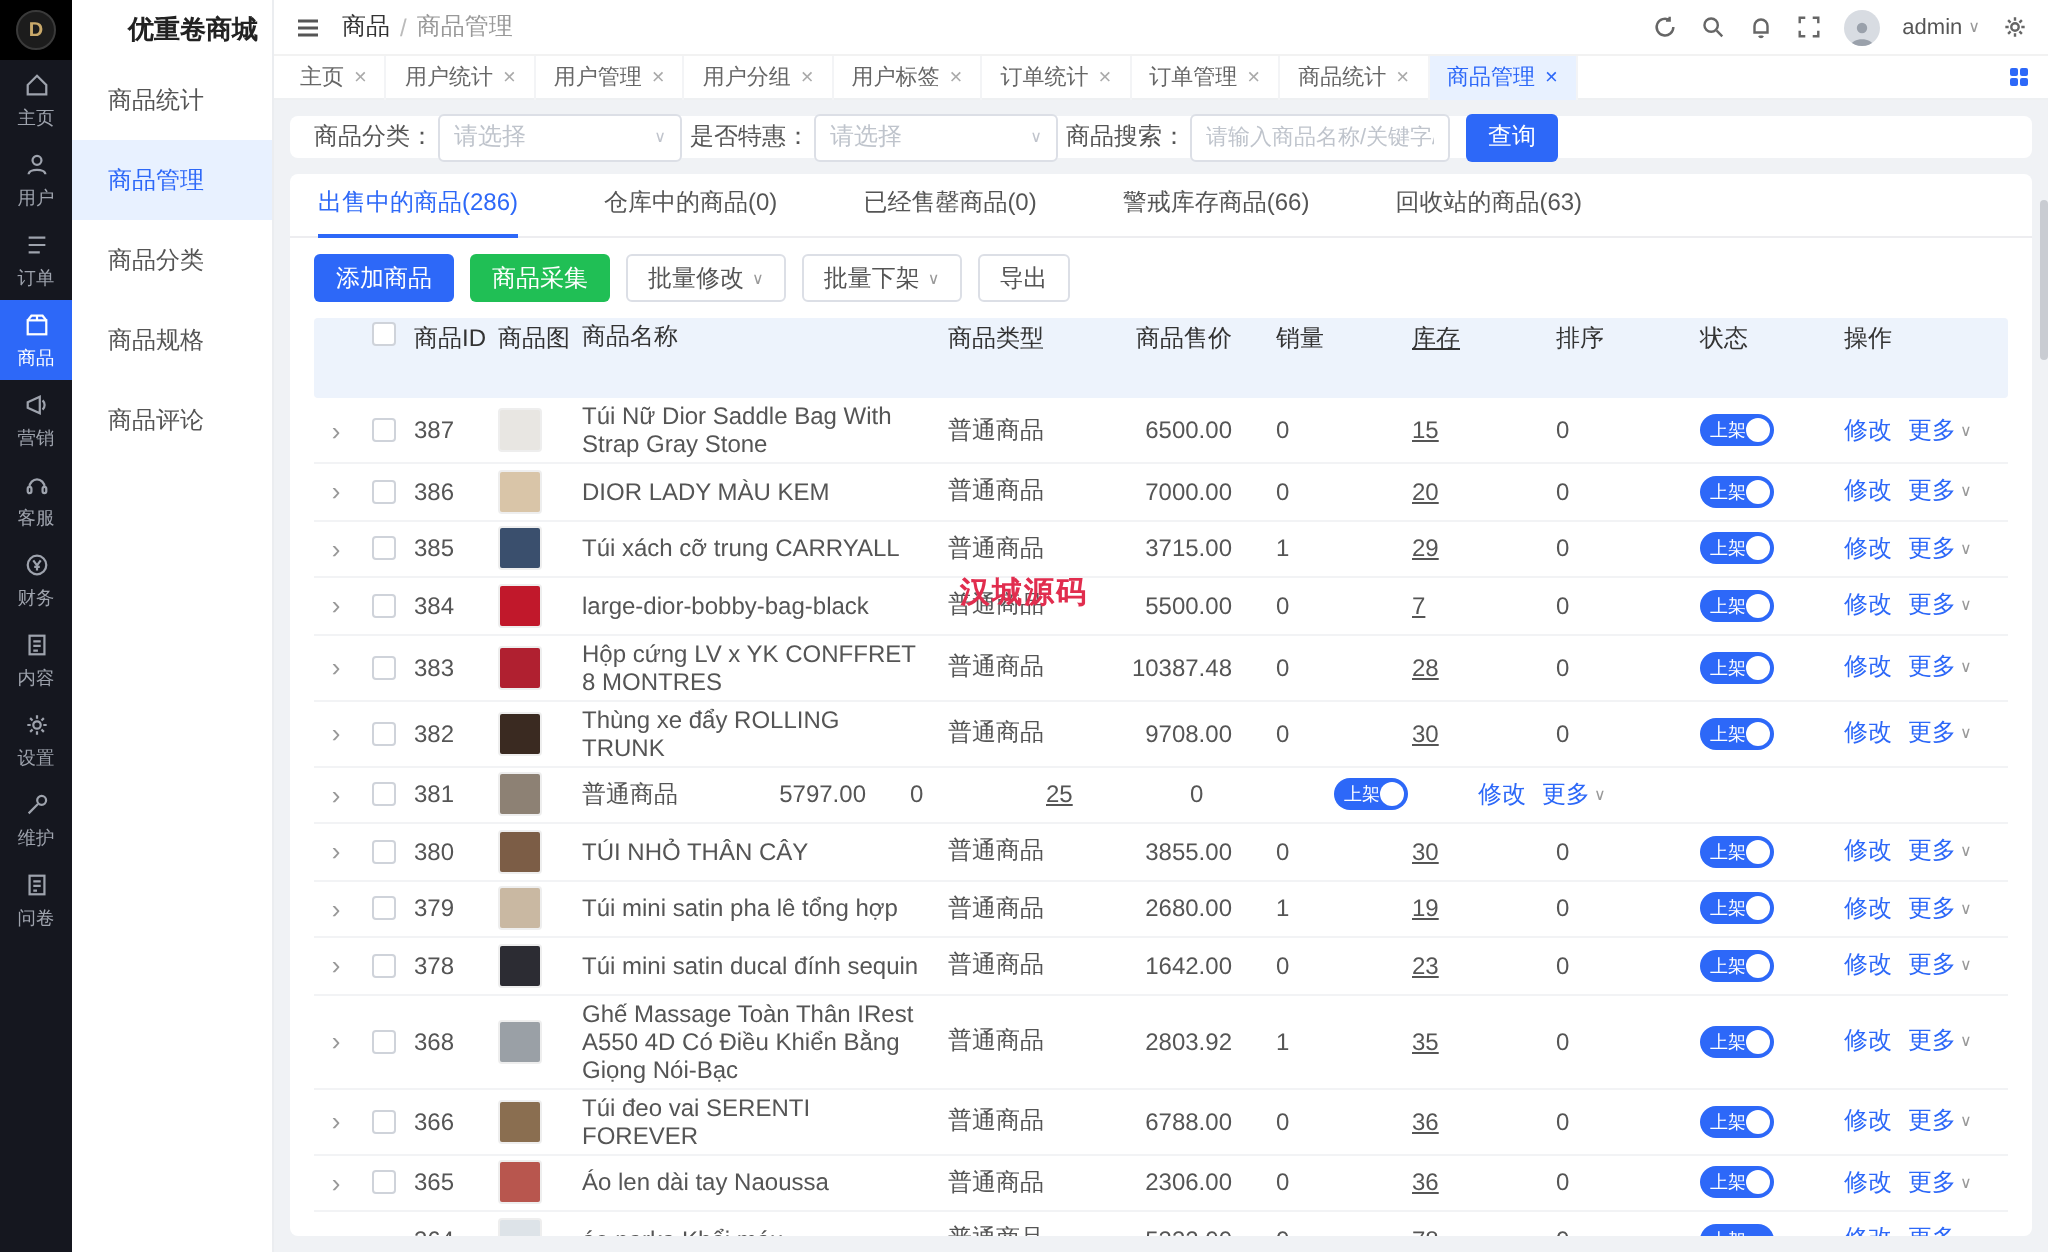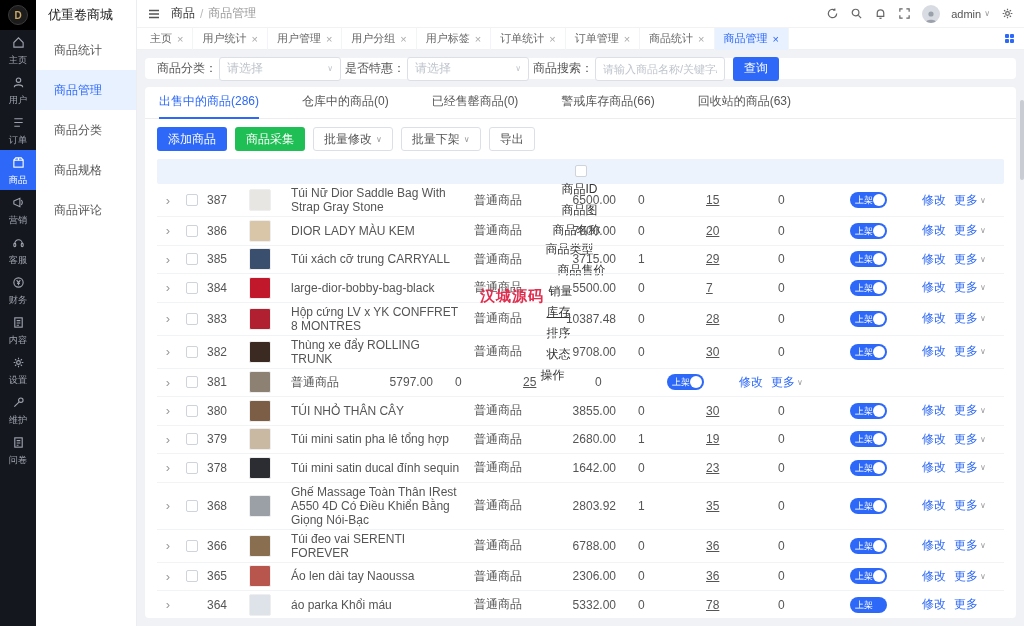--- a/index.html
+++ b/index.html
@@ -11,21 +11,21 @@
   .rail { width:36px; background:#15171f; color:#9ea3ad; display:flex; flex-direction:column; flex-shrink:0; }
   .rail-logo { height:30px; display:flex; align-items:center; justify-content:center; background:#000; }
   .logo-circle { width:20px; height:20px; border-radius:50%; background:#1c1c1c; border:1px solid #3a3a3a; color:#c9a96a; font-size:10px; display:flex; align-items:center; justify-content:center; font-weight:bold; }
   .rail-item { display:flex; flex-direction:column; align-items:center; gap:2px; padding:6px 0 5px; cursor:pointer; }
   .rail-item svg { width:13px; height:13px; stroke:currentColor; fill:none; stroke-width:1.2; }
   .rail-item .rail-label { font-size:10px; line-height:11px; transform:scale(.92); }
   .rail-item.active { background:#2d68f8; color:#fff; }
 
   
   .submenu { width:101px; background:#fff; border-right:1px solid #ebedf0; flex-shrink:0; display:flex; flex-direction:column; }
-  .submenu-title { height:30px; display:flex; align-items:center; padding-left:12px; font-weight:normal; font-size:13px; color:#222; }
+  .submenu-title { height:30px; display:flex; align-items:center; padding-left:28px; font-weight:bold; font-size:13px; color:#222; }
   .submenu-item { height:40px; display:flex; align-items:center; padding-left:18px; color:#555; cursor:pointer; }
   .submenu-item.active { background:#e8f1ff; color:#2d68f8; }
 
   
   .main { flex:1; display:flex; flex-direction:column; min-width:0; }
 
   .topbar { height:28px; background:#fff; display:flex; align-items:center; padding:0 10px; border-bottom:1px solid #f2f2f2; }
   .hamburger { margin-right:10px; cursor:pointer; display:flex; }
   .hamburger svg { width:14px; height:14px; stroke:#555; stroke-width:1.4; }
   .crumb-root { color:#333; }
@@ -65,21 +65,21 @@
   .ptab { color:#555; cursor:pointer; height:32px; display:flex; align-items:center; border-bottom:2px solid transparent; }
   .ptab.active { color:#2d68f8; border-bottom-color:#2d68f8; }
 
   .actions { display:flex; gap:8px; padding:8px 12px; flex-shrink:0; }
   .btn { height:24px; padding:0 10px; border-radius:3px; font-size:12px; display:flex; align-items:center; gap:4px; cursor:pointer; border:1px solid transparent; font-family:inherit;text-align:right; }
   .btn.blue { background:#2d68f8; color:#fff; }
   .btn.green { background:#20bf55; color:#fff; }
   .btn.outline { background:#fff; border-color:#dcdfe6; color:#555; }
   .btn .caret { color:#999; }
 
-  .thead { display:flex; align-items:center; background:#edf3fc; height:25px; margin:0 12px; border-radius:2px; color:#333; flex-shrink:0;flex-direction:column; }
+  .thead { display:flex; align-items:flex-start; background:#edf3fc; height:40px; margin:0 12px; border-radius:2px; color:#333; flex-shrink:0; }
   .tbody { flex:1; overflow:hidden; margin:0 12px; }
   .trow { display:flex; align-items:center; min-height:28.5px; border-bottom:1px solid #f2f3f5; color:#555; }
   .cell { padding:2px 2px; }
   .c-expand { width:22px; text-align:center; color:#999; }
   .expand { cursor:pointer; font-size:13px; display:inline-block; }
   .c-check { width:26px; display:flex; justify-content:center; }
   .checkbox { width:12px; height:12px; border:1px solid #cfd3da; border-radius:2px; background:#fff; cursor:pointer; display:inline-block; }
   .c-id { width:42px; }
   .c-img { width:42px; display:flex; }
   .thumb { width:22px; height:22px; border:1px solid #eee; border-radius:2px; display:inline-block; }

